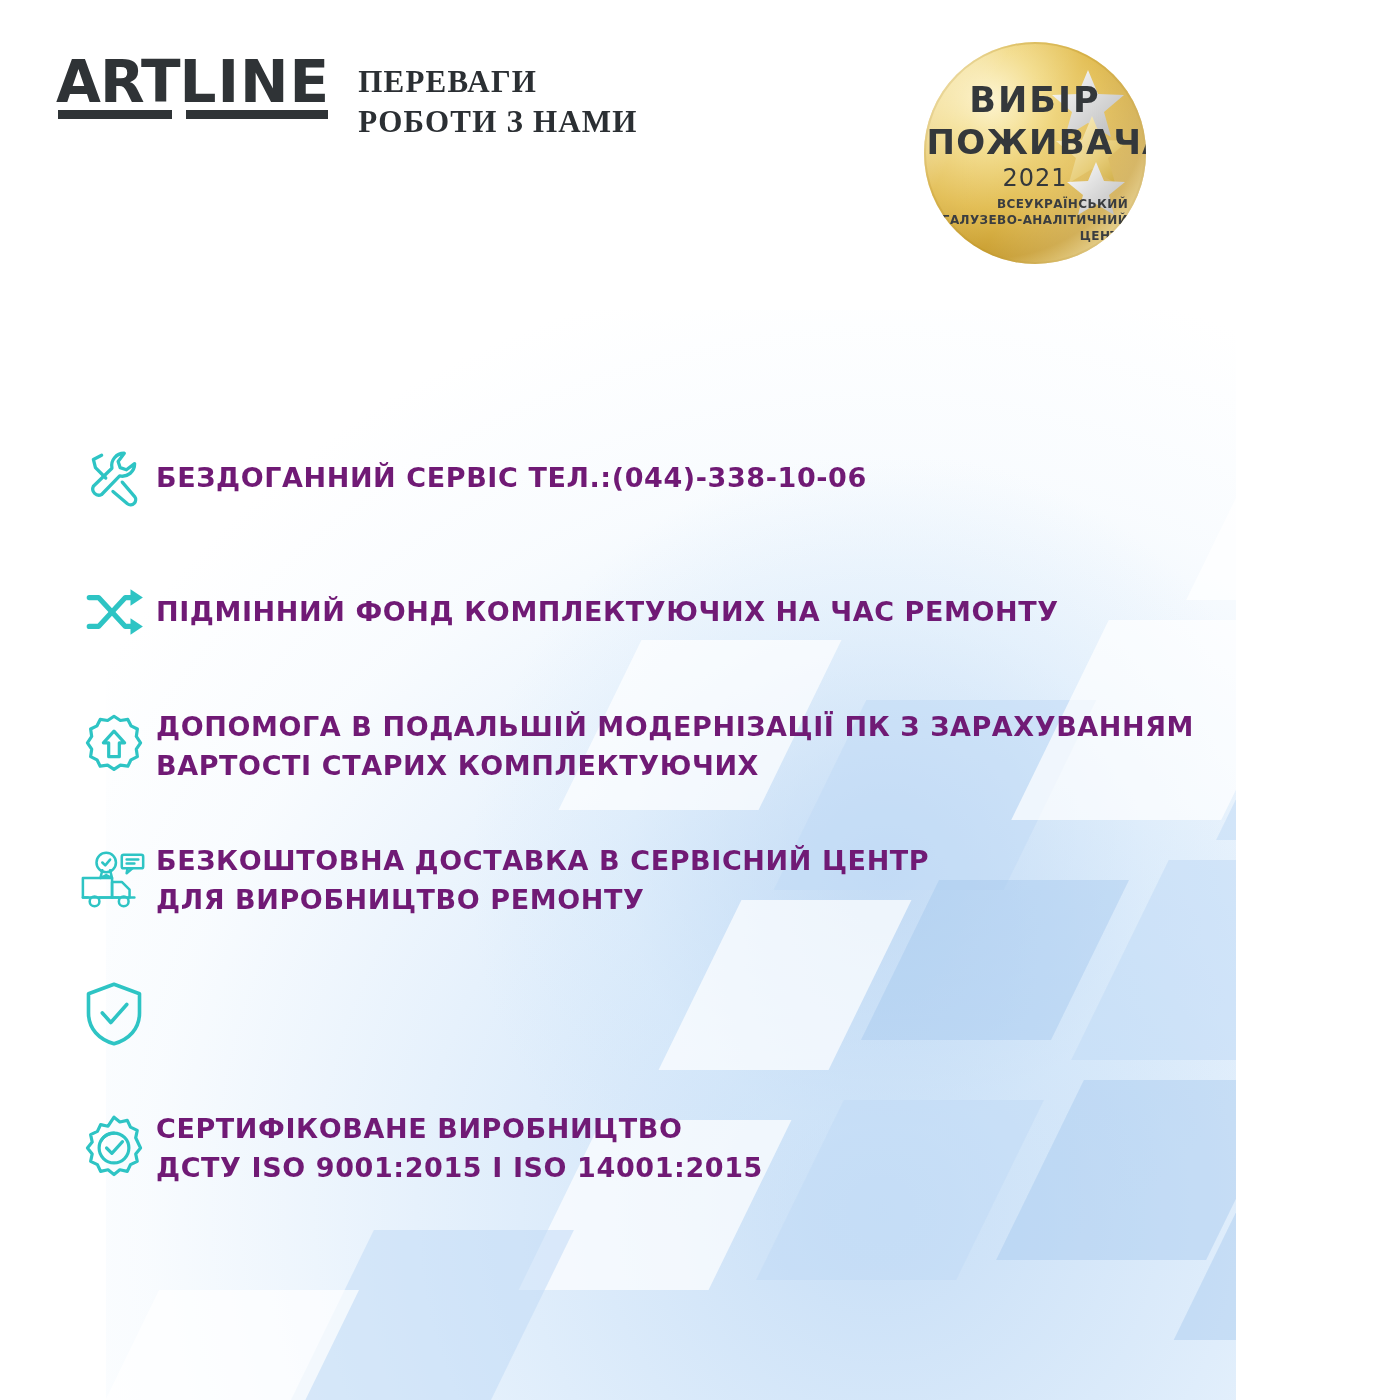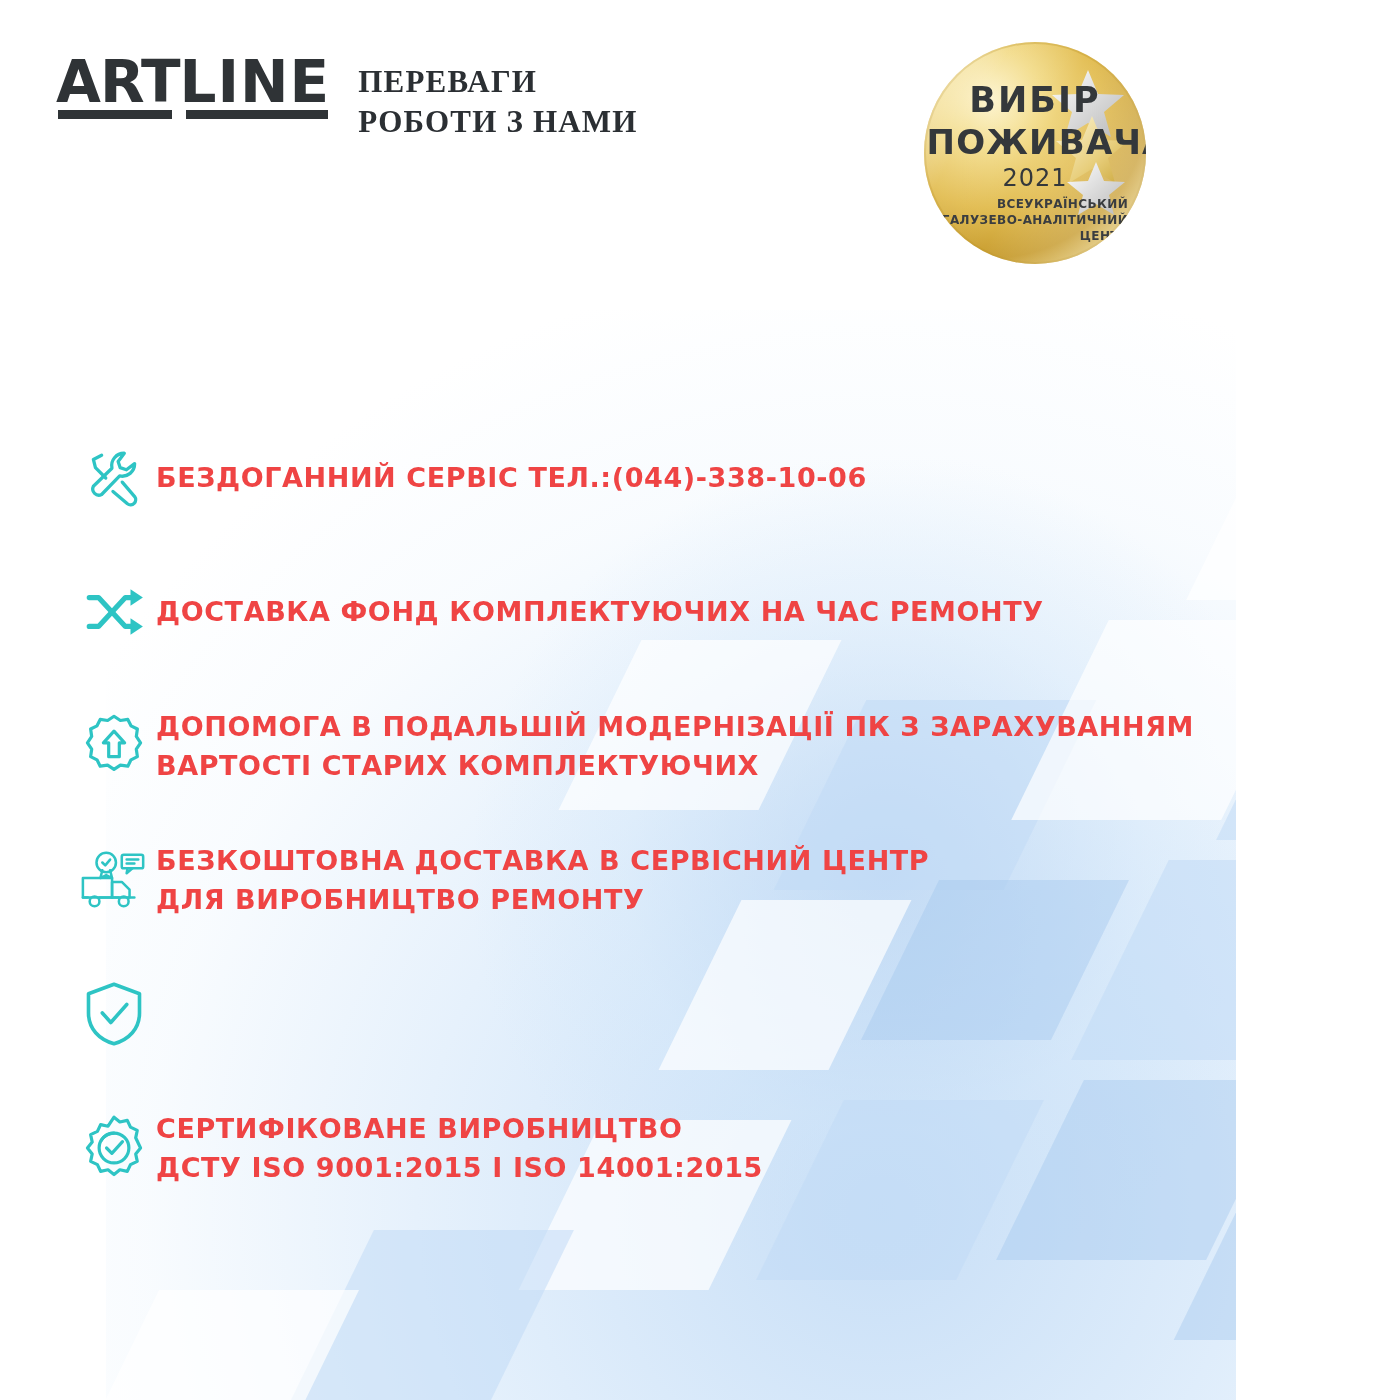--- a/index.html
+++ b/index.html
@@ -192,21 +192,21 @@
     display: flex;
     align-items: center;
     justify-content: center;
   }
   .feature .txt {
     font-family: "DejaVu Sans", sans-serif;
     font-weight: 700;
     font-size: 27px;
     letter-spacing: 0.6px;
     line-height: 1.45;
-    color: #ef4444;
+    color: #701a75;
     white-space: pre-line;
   }
 </style>
 </head>
 <body>
 
 <div class="page">
 
   <div class="bg-wrap">
     <div class="bg-wash"></div>
@@ -284,21 +284,21 @@
 
     <div class="feature">
       <div class="ico">
         <svg width="66" height="66" viewBox="0 0 64 64" fill="none" stroke="#2ec4c4" stroke-width="5" stroke-linecap="round" stroke-linejoin="round">
           <path d="M8 18h9l26 28h8"></path>
           <path d="M8 46h9l26-28h8"></path>
           <polygon points="48,10 60,18 48,26" fill="#2ec4c4" stroke="none"></polygon>
           <polygon points="48,38 60,46 48,54" fill="#2ec4c4" stroke="none"></polygon>
         </svg>
       </div>
-      <div class="txt">ДОСТАВКА ФОНД КОМПЛЕКТУЮЧИХ НА ЧАС РЕМОНТУ</div>
+      <div class="txt">ПІДМІННИЙ ФОНД КОМПЛЕКТУЮЧИХ НА ЧАС РЕМОНТУ</div>
     </div>
 
     <div class="feature">
       <div class="ico">
         <svg width="68" height="68" viewBox="0 0 64 64" fill="none" stroke="#2ec4c4" stroke-width="3" stroke-linecap="round" stroke-linejoin="round">
           <path d="M32 4l6 4 7-1 3 6 6 3-1 7 4 6-4 6 1 7-6 3-3 6-7-1-6 4-6-4-7 1-3-6-6-3 1-7-4-6 4-6-1-7 6-3 3-6 7 1z"></path>
           <path d="M32 18l10 11h-5v13h-10V29h-5z"></path>
         </svg>
       </div>
       <div class="txt">ДОПОМОГА В ПОДАЛЬШІЙ  МОДЕРНІЗАЦІЇ ПК З ЗАРАХУВАННЯМ

